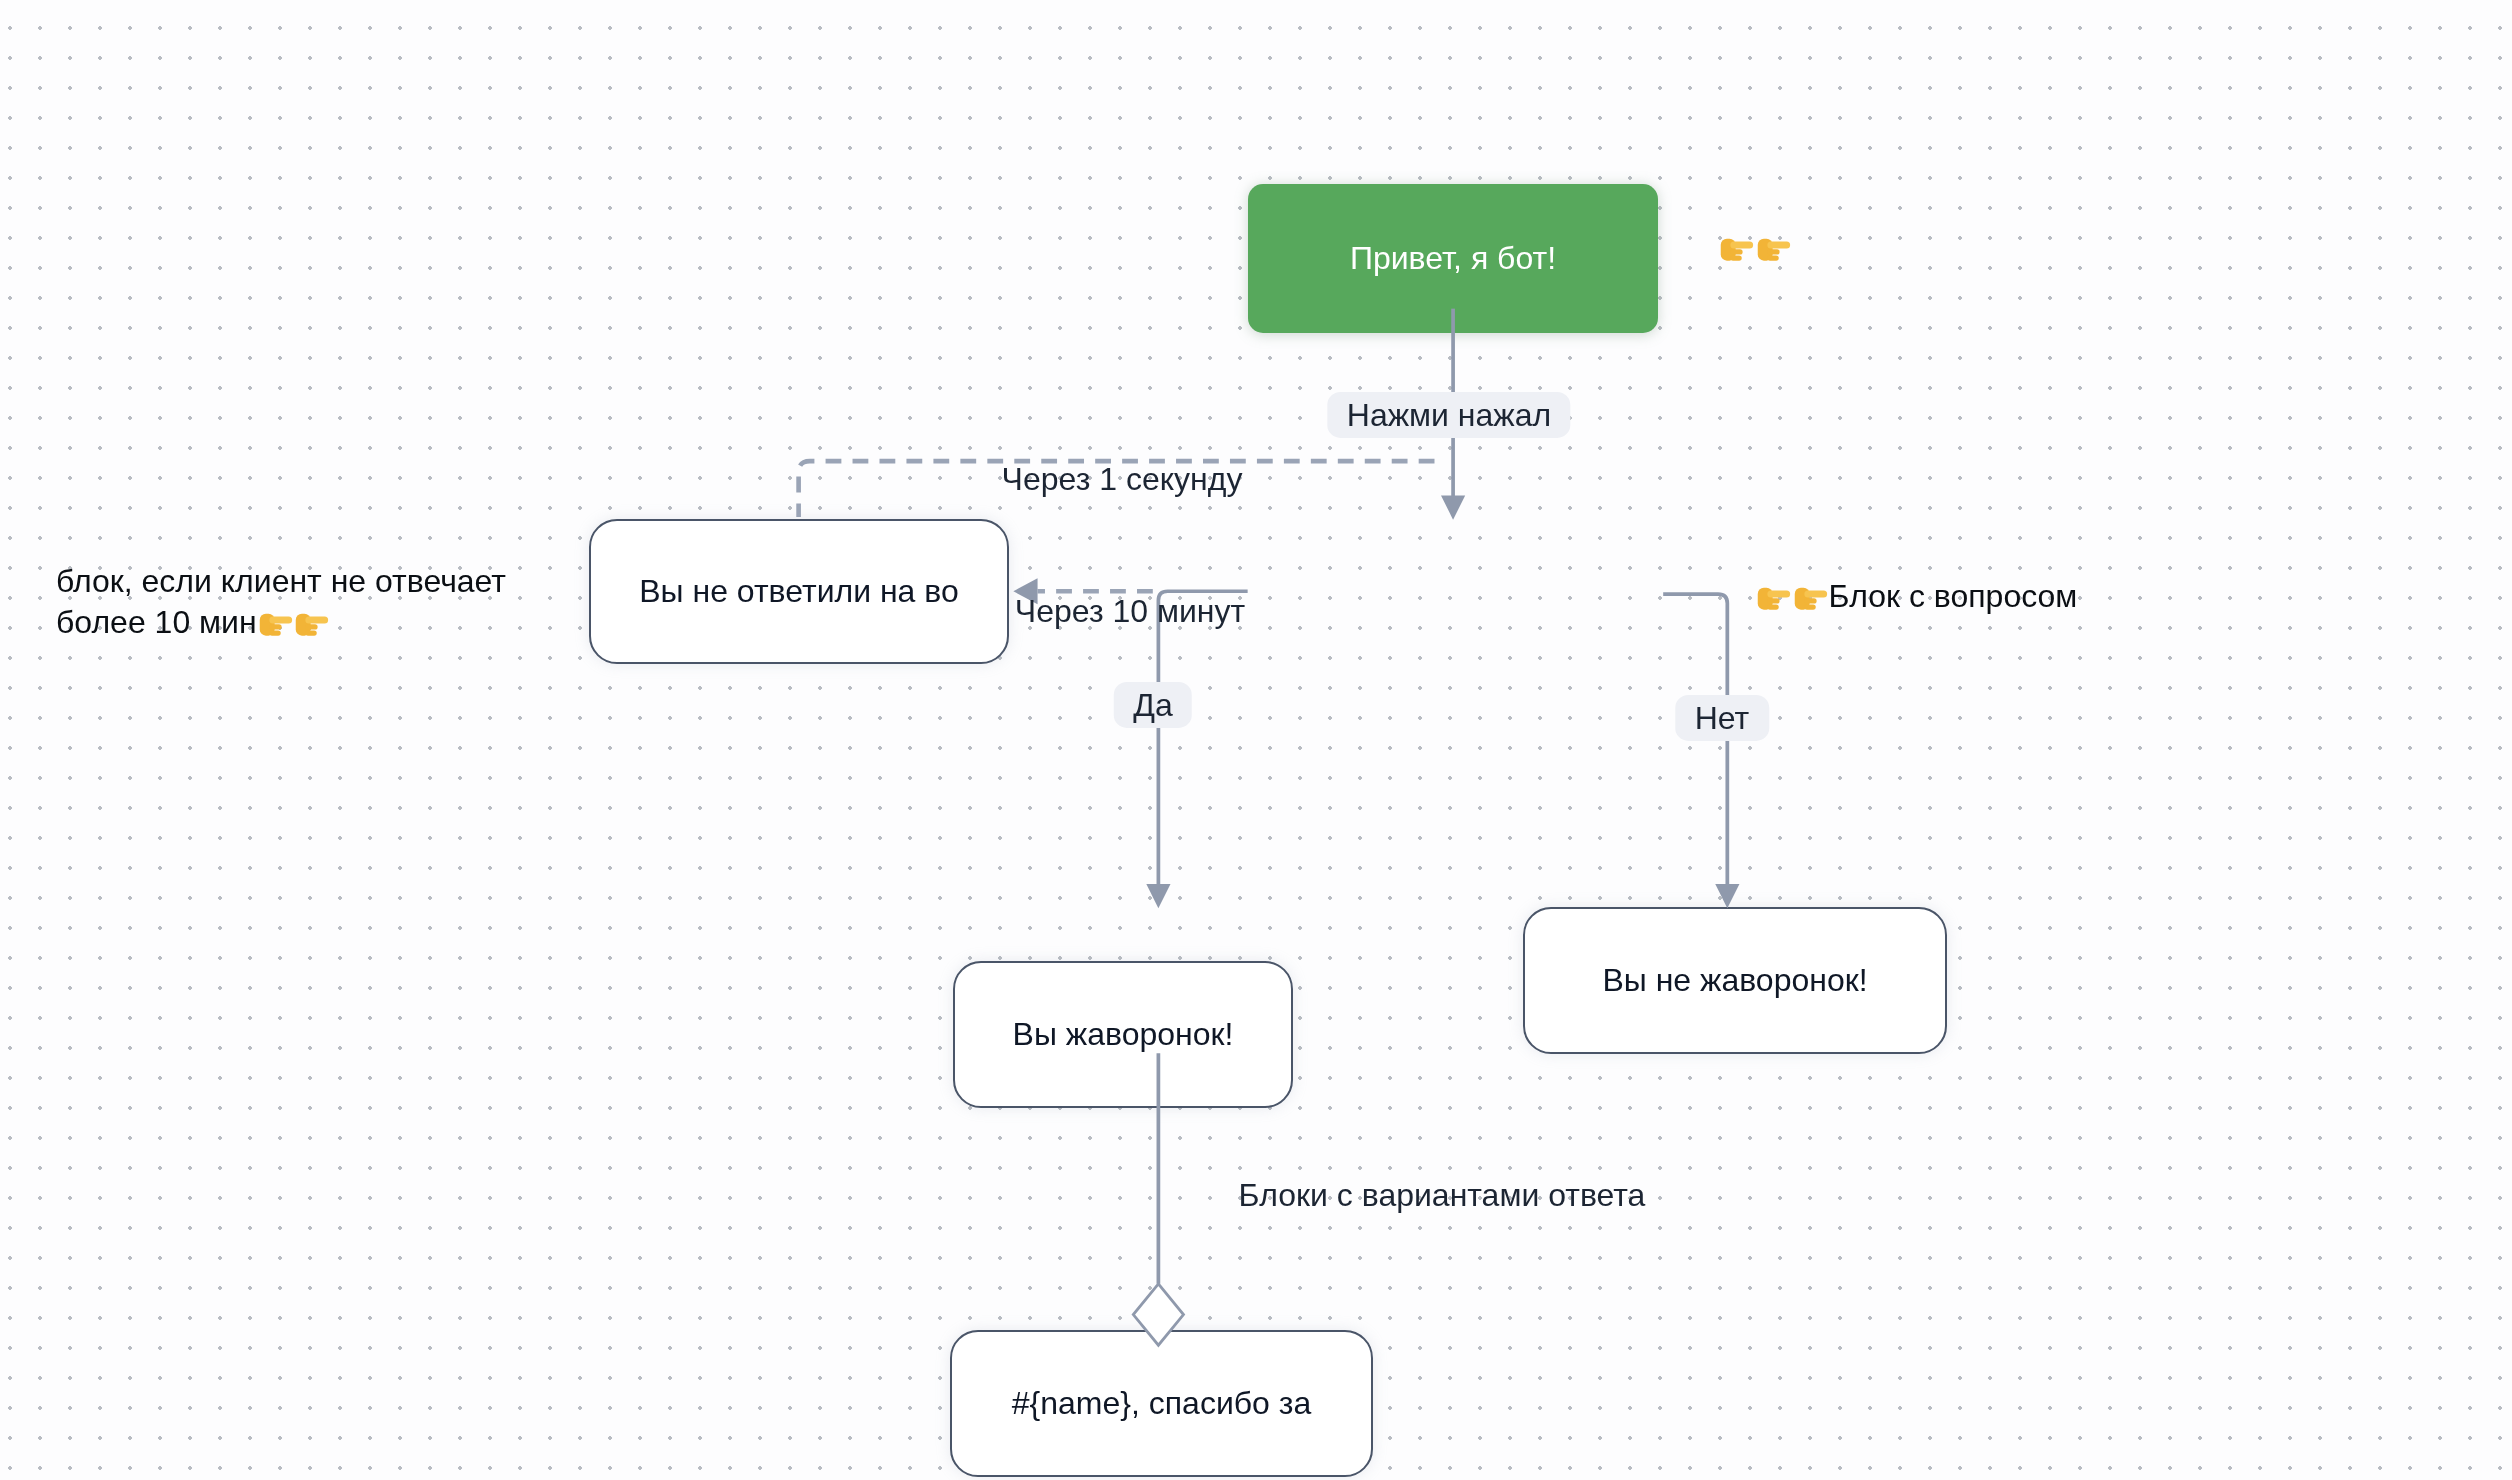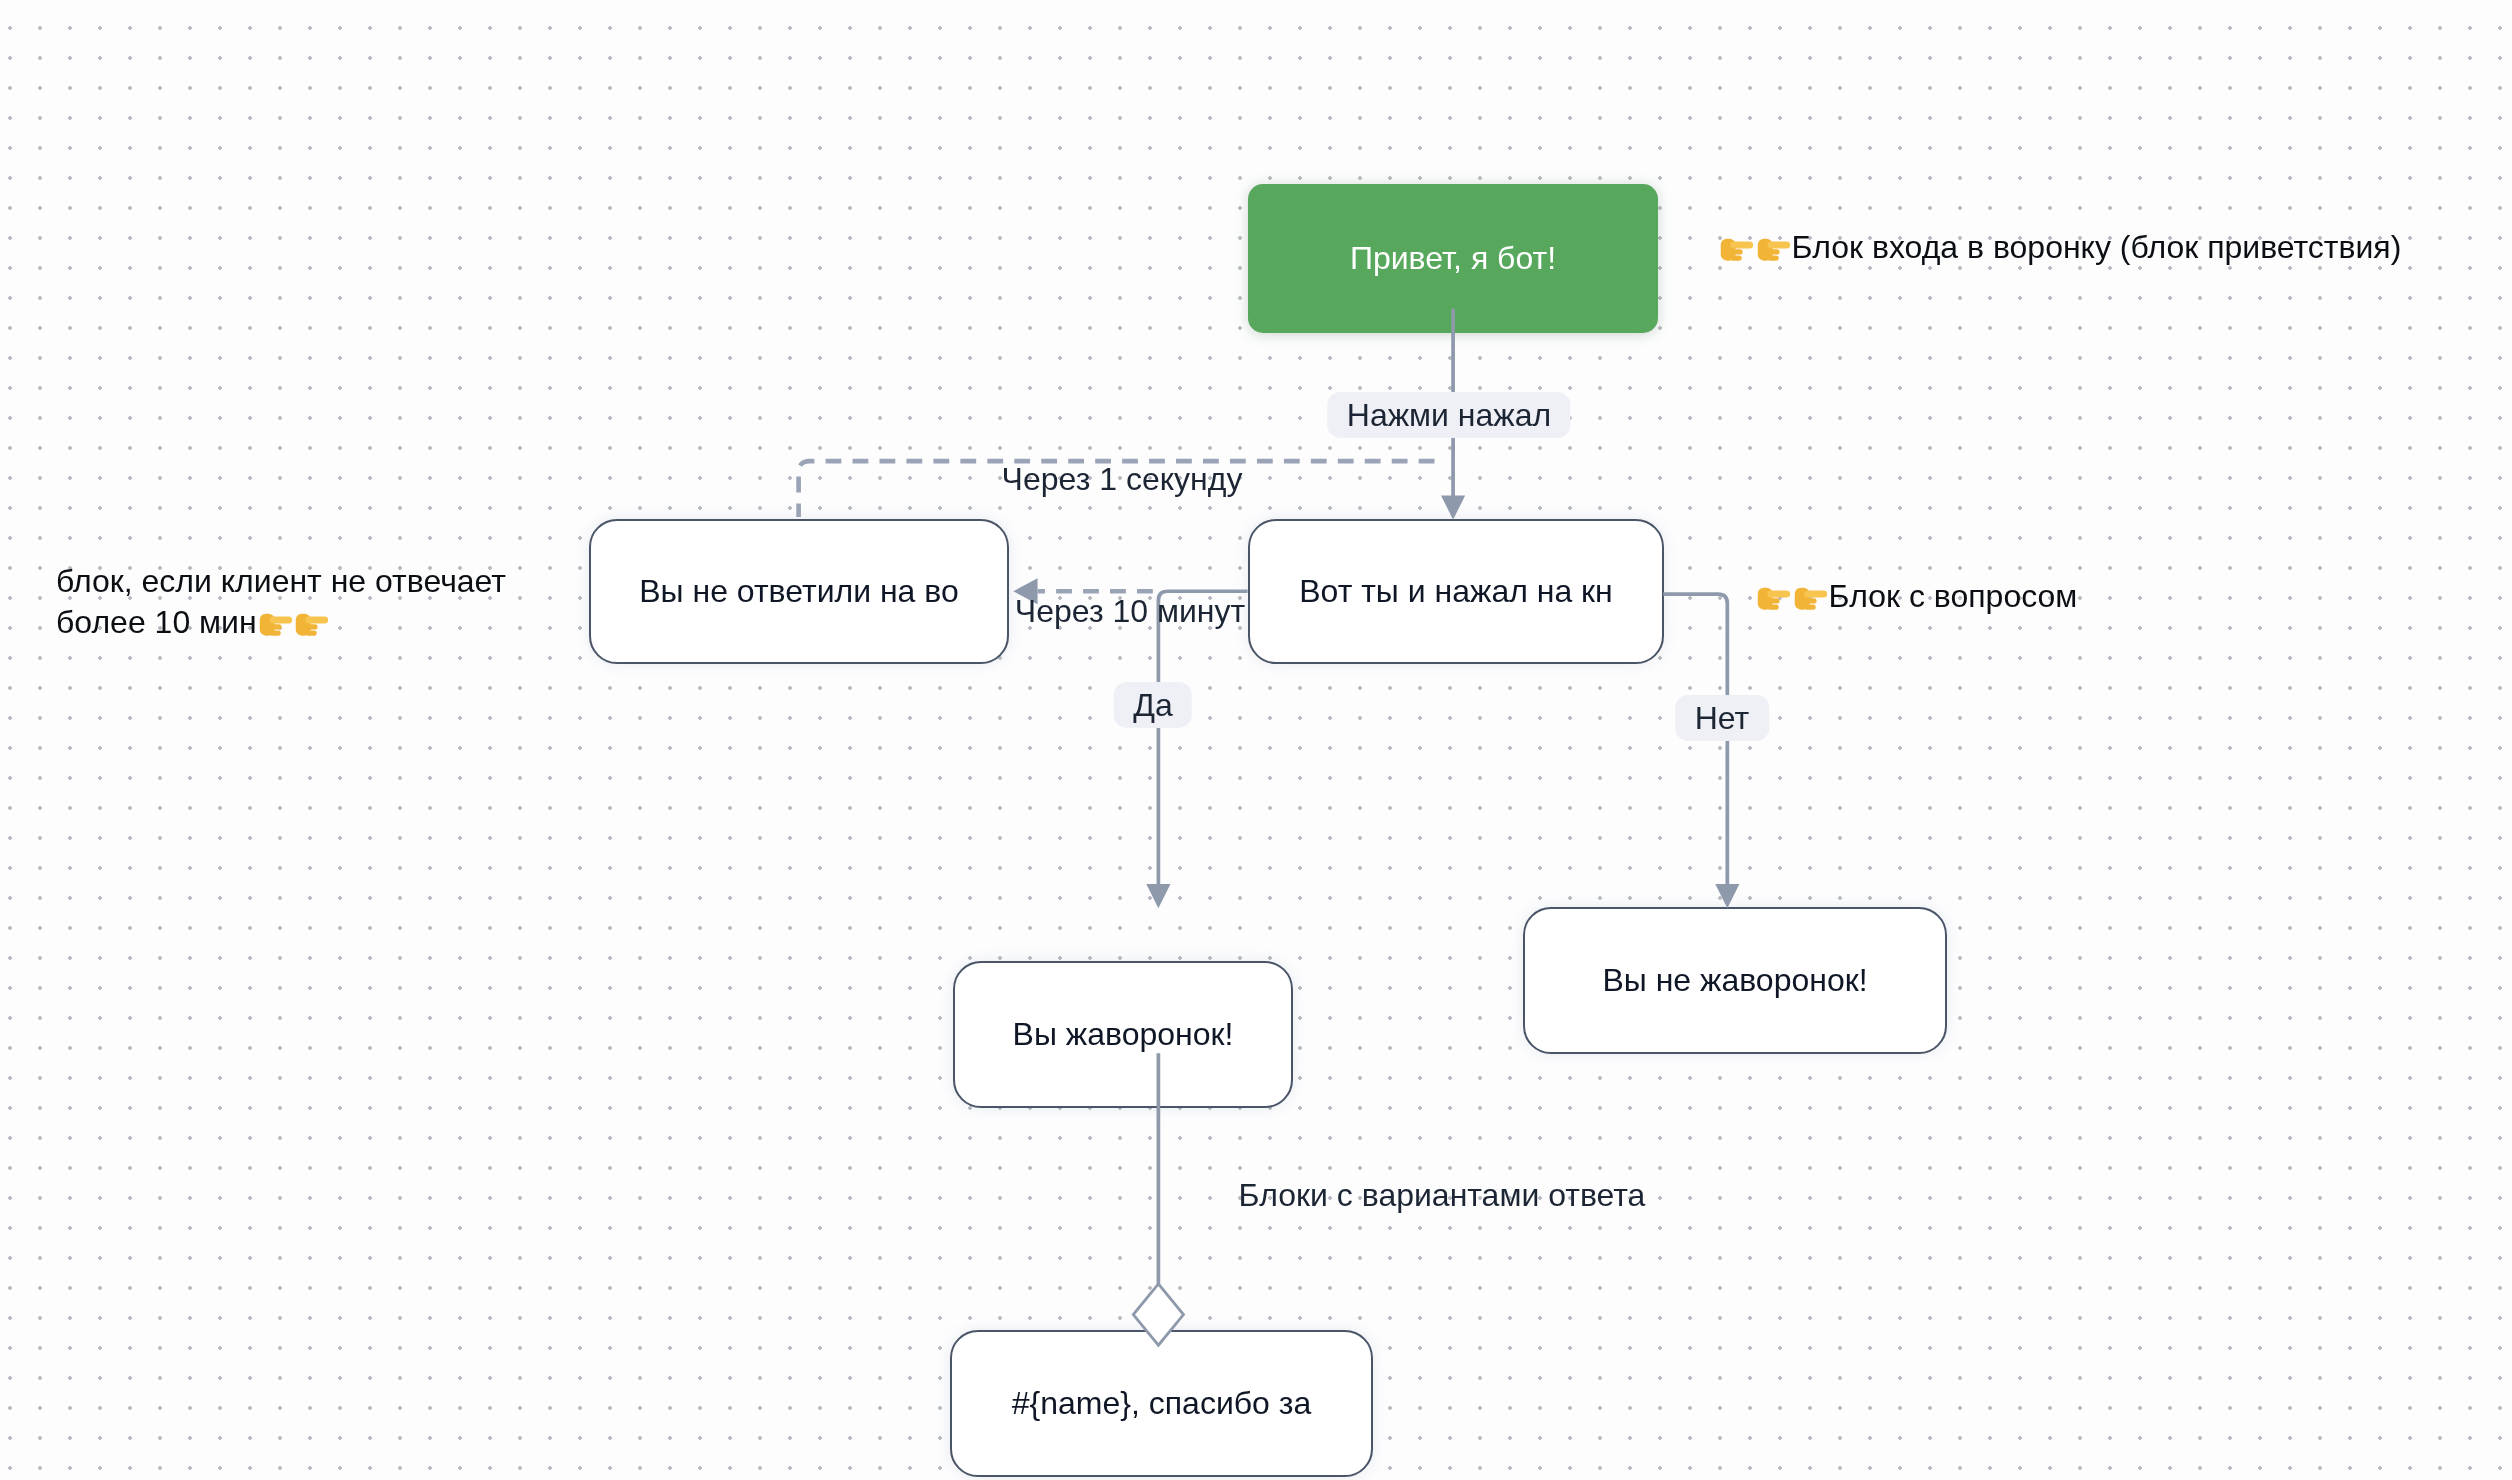--- a/index.html
+++ b/index.html
@@ -84,23 +84,20 @@
     <path d="M1858 977 L1845 951 L1871 951 Z" fill="#8f99ac"></path>
 
     <path d="M1246 1133 L1246 1381" stroke="#8f99ac" stroke-width="4" fill="none"></path>
     <path d="M1246 1381 L1273 1414 L1246 1447 L1219 1414 Z" fill="#ffffff" stroke="#8f99ac" stroke-width="3"></path>
   </svg>
 
   <div class="node start" style="left:1248px; top:160px; width:410px; height:149px;margin-top:24px;">
     <span>Привет, я бот!</span>
   </div>
 
-  <div class="node" style="left:1248px; top:519px; width:416px; height:145px;">
-    <span>Вот ты и нажал на кн</span>
-  </div>
 
   <div class="node" style="left:589px; top:519px; width:420px; height:145px;">
     <span>Вы не ответили на во</span>
   </div>
 
   <div class="node" style="left:953px; top:961px; width:340px; height:147px;">
     <span>Вы жаворонок!</span>
   </div>
 
   <div class="node" style="left:1523px; top:907px; width:424px; height:147px;">
@@ -131,21 +128,21 @@
           <rect x="13" y="29" width="13" height="6" rx="3"></rect>
         </g>
         <rect x="13" y="13" width="26" height="8" rx="4" fill="#f7c44f"></rect>
       </svg><svg class="hand" viewBox="0 0 40 40">
         <g fill="#f2b437">
           <rect x="2" y="10" width="17" height="25" rx="7"></rect>
           <rect x="13" y="22" width="14" height="6" rx="3"></rect>
           <rect x="13" y="29" width="13" height="6" rx="3"></rect>
         </g>
         <rect x="13" y="13" width="26" height="8" rx="4" fill="#f7c44f"></rect>
-      </svg><span>Блок входа в воронку (блок приветствия)</span>
+      </svg>
   </div>
 
   <div class="annotation" style="left:1755px; top:576px;">
     <svg class="hand" viewBox="0 0 40 40">
         <g fill="#f2b437">
           <rect x="2" y="10" width="17" height="25" rx="7"></rect>
           <rect x="13" y="22" width="14" height="6" rx="3"></rect>
           <rect x="13" y="29" width="13" height="6" rx="3"></rect>
         </g>
         <rect x="13" y="13" width="26" height="8" rx="4" fill="#f7c44f"></rect>

